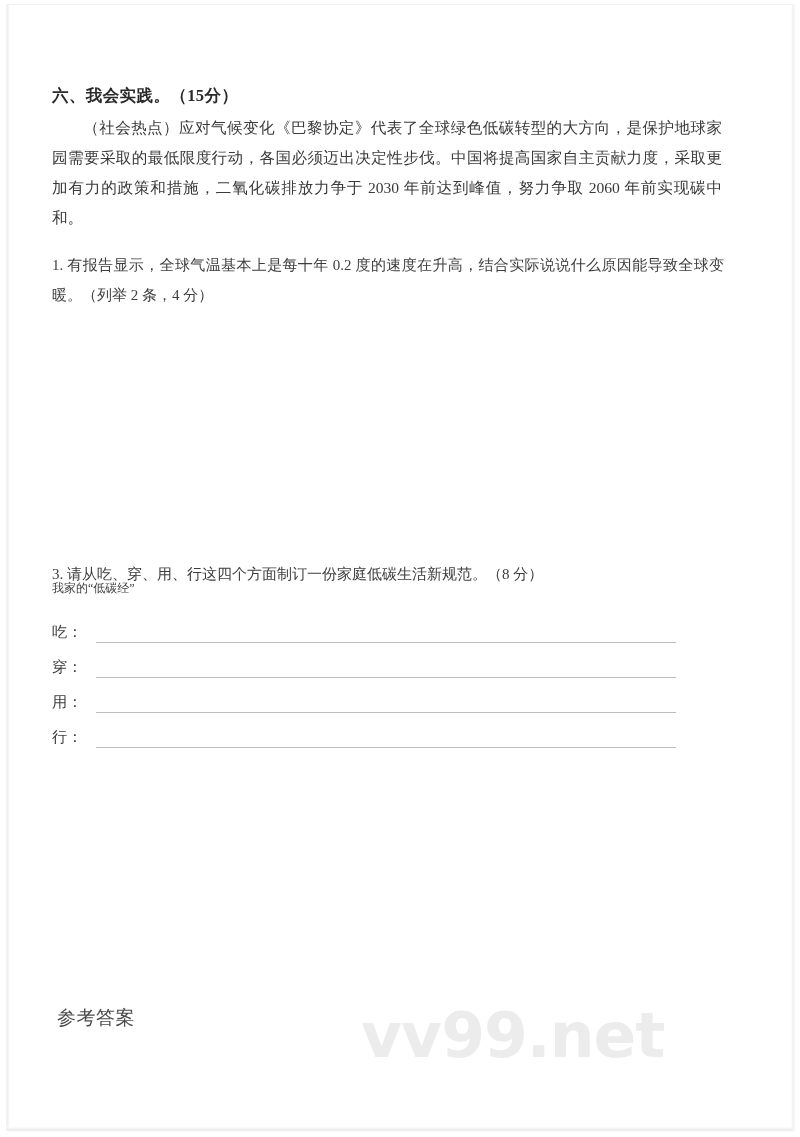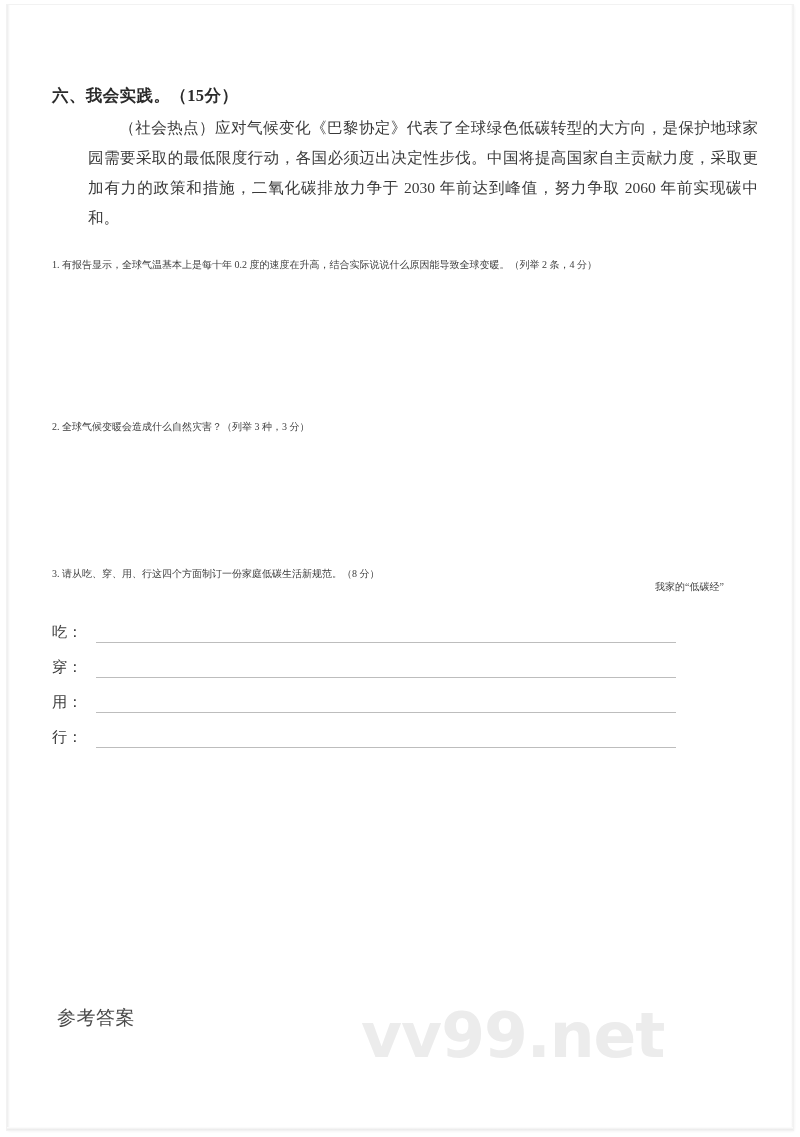--- a/index.html
+++ b/index.html
@@ -71,46 +71,45 @@
     position: absolute;
     left: 45px;
     top: 108px;
     width: 670px;
     font-size: 15.6px;
     line-height: 30px;
     color: #3a3a3a;
     text-align: justify;
     text-indent: 2em;
     text-justify: inter-ideograph;
-    margin-left: 36px;
   }
 
   
   .question {
     position: absolute;
     left: 45px;
     width: 672px;
-    font-size: 10px;
+    font-size: 15px;
     line-height: 30px;
     color: #3d3d3d;
     text-align: justify;
     text-justify: inter-ideograph;
   }
   #question-1 { top: 245px; }
   #question-2 { top: 407px; }
   #question-3 { top: 542px; margin-top: 12px; }
 
   
   .worksheet-title {
     position: absolute;
     left: 45px;
     top: 575px;
     width: 672px;
-    text-align: right;
-    font-size: 10px;
+    text-align: left;
+    font-size: 12px;
     color: #3d3d3d;
   }
 
   
   .answer-rows {
     position: absolute;
     left: 45px;
     top: 608px;
     width: 672px;
   }
@@ -171,21 +170,20 @@
   <div id="scan-edge-bottom"></div>
 
   <div class="content">
 
     <div class="section-heading">六、我会实践。（15分）</div>
 
     <div class="intro-paragraph">（社会热点）应对气候变化《巴黎协定》代表了全球绿色低碳转型的大方向，是保护地球家园需要采取的最低限度行动，各国必须迈出决定性步伐。中国将提高国家自主贡献力度，采取更加有力的政策和措施，二氧化碳排放力争于 2030 年前达到峰值，努力争取 2060 年前实现碳中和。</div>
 
     <div class="question" id="question-1">1. 有报告显示，全球气温基本上是每十年 0.2 度的速度在升高，结合实际说说什么原因能导致全球变暖。（列举 2 条，4 分）</div>
 
-    <div class="question" id="question-2">2. 全球气候变暖会造成什么自然灾害？（列举 3 种，3 分）</div>
 
     <div class="question" id="question-3">3. 请从吃、穿、用、行这四个方面制订一份家庭低碳生活新规范。（8 分）</div>
 
     <div class="worksheet-title">我家的“低碳经”</div>
 
     <div class="answer-rows">
 
       <div class="answer-row">
         <span class="answer-label">吃：</span>
         <span class="answer-line"></span>

